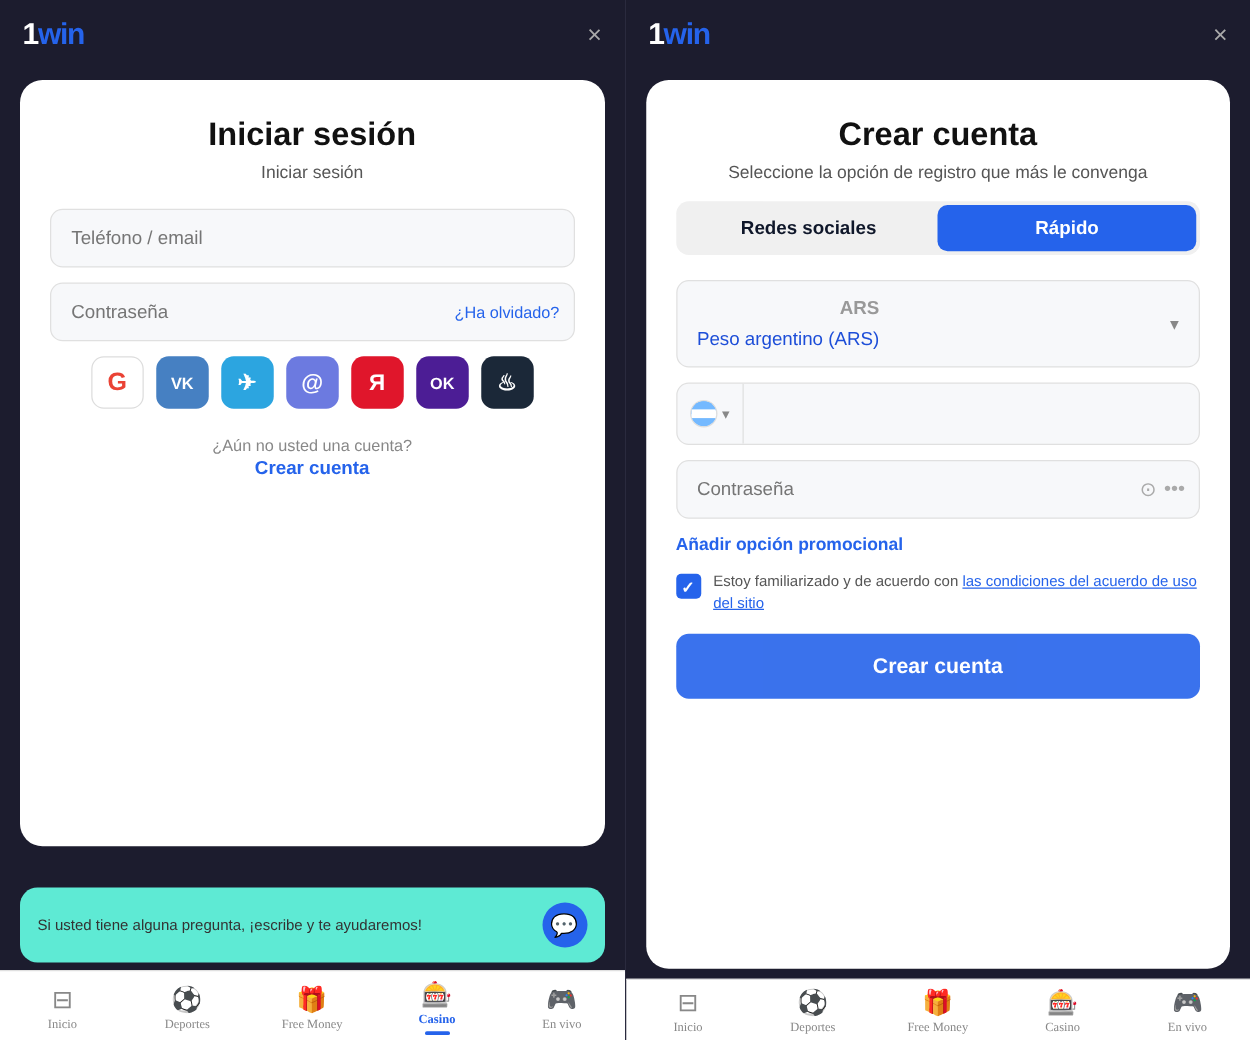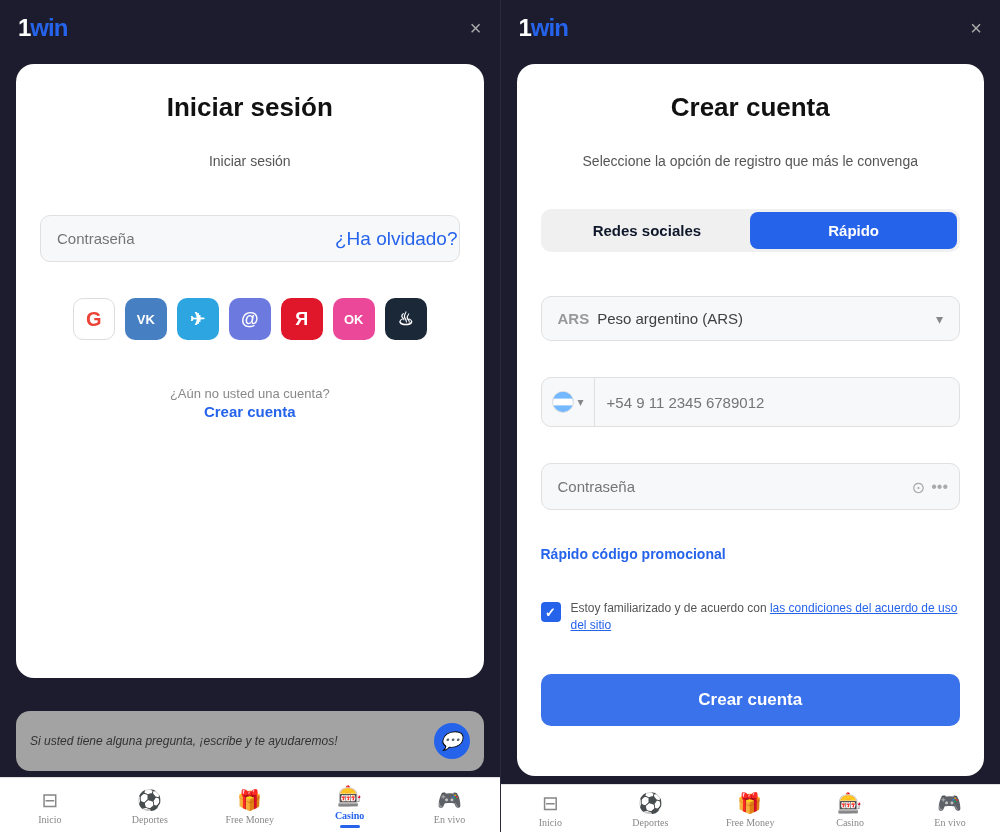--- a/index.html
+++ b/index.html
@@ -50,21 +50,20 @@
     
     .card {
       background: #fff;
       border-radius: 18px;
       margin: 8px 16px;
       padding: 28px 24px 24px;
       flex: 1;
       overflow-y: auto;
       display: flex;
       flex-direction: column;
-      gap: 24px;
     }
 
     
     .card-title {
       font-size: 26px;
       font-weight: 700;
       text-align: center;
       color: #111;
       margin-bottom: 6px;
     }
@@ -86,24 +85,24 @@
       font-size: 15px;
       color: #888;
       background: #f7f8fa;
       outline: none;
     }
     .input-row {
       position: relative;
     }
     .input-row .forgot-link {
       position: absolute;
-      right: 2px;
+      right: 12px;
       top: 50%;
       transform: translateY(-50%);
-      font-size: 19px;
+      font-size: 13px;
       color: #2563eb;
       cursor: pointer;
       text-decoration: none;
       font-weight: 500;
     }
 
     .btn-primary {
       width: 100%;
       padding: 16px;
       background: #2563eb;
@@ -134,47 +133,46 @@
       font-size: 18px;
       cursor: pointer;
       font-weight: 700;
       color: #fff;
     }
     .si-google { background: #fff; border: 1px solid #ddd; color: #ea4335; font-size: 20px; }
     .si-vk { background: #4680c2; }
     .si-telegram { background: #2ca5e0; }
     .si-mail { background: #6c7ae0; }
     .si-yandex { background: #e0162b; }
-    .si-ok { background: #ec4899; text-align: right; }
+    .si-ok { background: #4c1d95; text-align: right; }
     .si-steam { background: #1b2838; }
 
     .signup-row {
       text-align: center;
       font-size: 13px;
       color: #888;
     }
     .signup-row a {
       color: #2563eb;
       text-decoration: none;
       font-weight: 600;
       display: block;
       font-size: 15px;
       margin-top: 2px;
     }
 
     
     .chat-bubble {
-      background: #a3a3a3;
+      background: #5eead4;
       border-radius: 14px;
       margin: 25px 16px 6px;
       padding: 12px 14px;
       display: flex;
       align-items: center;
       gap: 10px;
-      font-style: italic;
     }
     .chat-bubble-text {
       font-size: 12px;
       color: #333;
       flex: 1;
     }
     .chat-bubble-btn {
       width: 36px;
       height: 36px;
       background: #2563eb;
@@ -257,20 +255,21 @@
       margin-bottom: 12px;
       cursor: pointer;
     }
     .currency-left {
       display: flex;
       align-items: flex-end;
       gap: 8px;
       font-size: 15px;
       font-weight: 600;
       color: #999;
+      flex-direction: column;
     }
     .chevron {
       color: #888;
       font-size: 14px;
     }
 
     
     .phone-row {
       display: flex;
       align-items: center;
@@ -396,20 +395,23 @@
       <span>1</span>
         <span style="color:#2563eb;">win</span>
     </div>
     <button class="close-btn">×</button>
   </div>
 
   <div class="card">
     <div class="card-title">Iniciar sesión</div>
     <div class="card-subtitle">Iniciar sesión</div>
 
+    <div class="form-group">
+      <input class="input-field" type="text" placeholder="Teléfono / email" style="">
+    </div>
 
     <div class="form-group input-row">
       <input class="input-field" type="password" style="padding-right: 120px;" placeholder="Contraseña">
       <a class="forgot-link">¿Ha olvidado?</a>
     </div>
 
 
     <div class="social-row">
       <div class="social-icon si-google">G</div>
       <div class="social-icon si-vk" style="font-size:13px;">VK</div>
@@ -474,50 +476,49 @@
     <div class="card-subtitle" style="margin-bottom:16px;">Seleccione la opción de registro que más le convenga</div>
 
     <div class="tab-row">
       <button class="tab-btn">Redes sociales</button>
       <button class="tab-btn active">Rápido</button>
     </div>
 
     <div class="currency-row">
       <div class="currency-left">
         <span>ARS</span>
-        <span style="font-weight:400;color:#404040;">Peso argentino (ARS)</span>
+        <span style="font-weight:400;color:#1d4ed8;">Peso argentino (ARS)</span>
       </div>
       <span class="chevron">▾</span>
     </div>
 
     <div class="phone-row">
       <div class="phone-flag">
         <div class="flag-circle">
           <svg width="22" height="22" viewBox="0 0 22 22">
             <circle cx="11" cy="11" r="11" fill="#74b9ff"></circle>
             <rect x="0" y="7" width="22" height="8" fill="white"></rect>
             <rect x="0" y="0" width="22" height="7" fill="#74b9ff"></rect>
             <rect x="0" y="15" width="22" height="7" fill="#74b9ff"></rect>
           </svg>
         </div>
         <span style="color:#888;font-size:12px;">▾</span>
       </div>
-      <input class="phone-input" type="tel" placeholder="+54 9 11 2345 6789012" style="">
     </div>
 
 
     <div class="form-group password-row">
       <input class="input-field" type="password" style="padding-right: 70px;" placeholder="Contraseña">
       <div class="password-icons">
         <span class="pwd-icon">⊙</span>
         <span class="pwd-icon">•••</span>
       </div>
     </div>
 
-    <a class="promo-link">Rápido código promocional</a>
+    <a class="promo-link">Añadir opción promocional</a>
 
     <div class="checkbox-row">
       <div class="checkbox-box">
         <span style="color:#fff;font-size:13px;font-weight:900;">✓</span>
       </div>
       <span class="checkbox-text">
         Estoy familiarizado y de acuerdo con <a href="#">las condiciones del acuerdo de uso del sitio</a>
       </span>
     </div>
 

